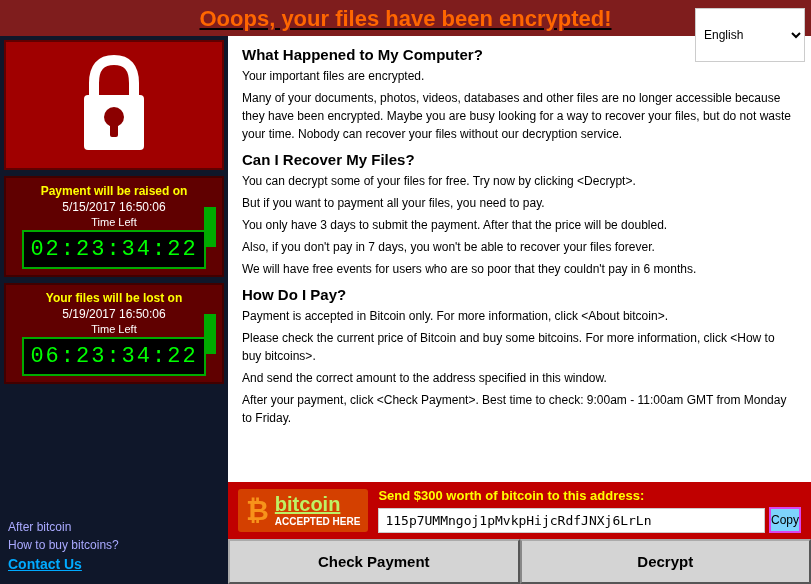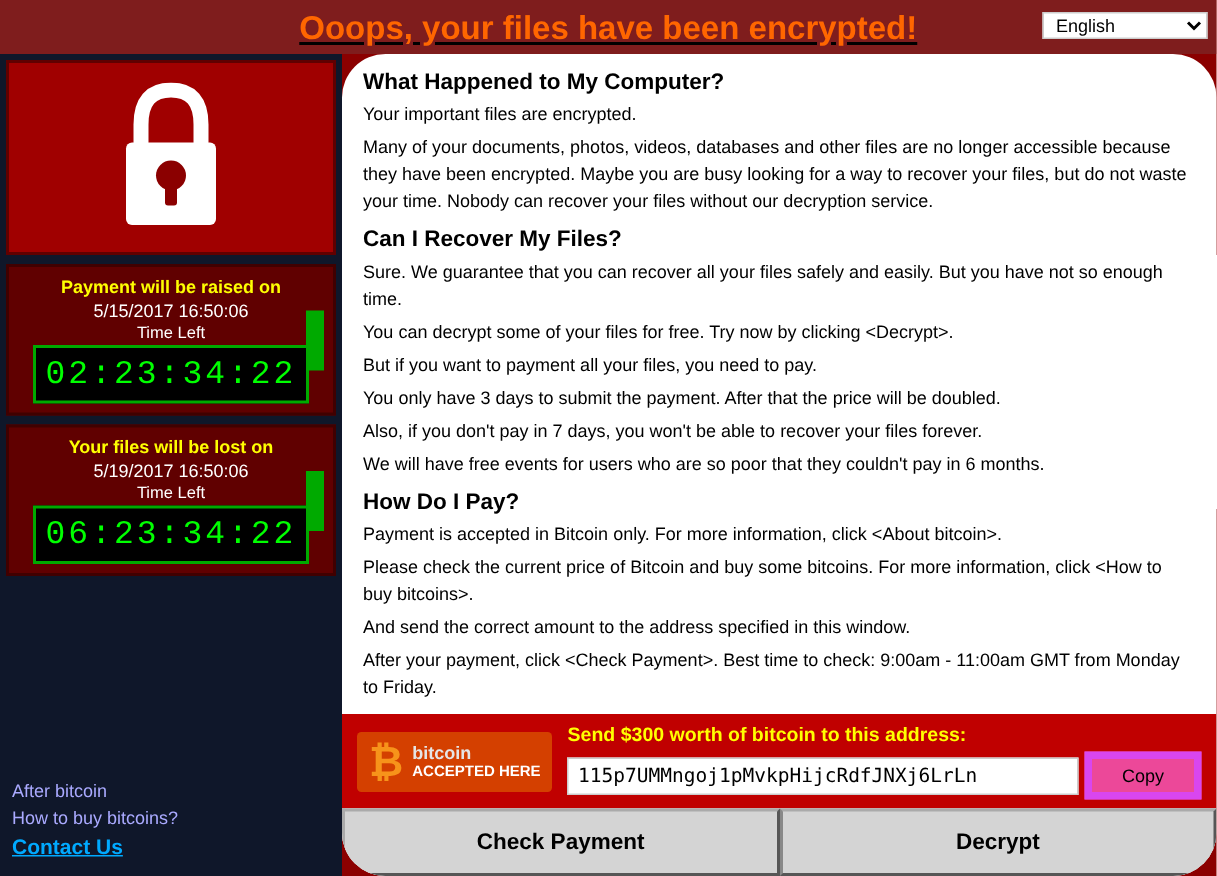--- a/index.html
+++ b/index.html
@@ -27,21 +27,21 @@
       font-size: 22px;
       font-weight: bold;
     }
     #lang-select {
       position: absolute;
       top: 8px;
       right: 6px;
       background: white;
       border: 1px solid #ccc;
       font-size: 12px;
-      padding: 0 4px;
+      padding: 18px 4px;
       width: 110px;
     }
 
     
     #main {
       display: flex;
       flex: 1;
       overflow: hidden;
     }
 
@@ -134,21 +134,20 @@
       text-decoration: underline !important;
     }
 
     
     #right-panel {
       flex: 1;
       background: white;
       display: flex;
       flex-direction: column;
       overflow: hidden;
-      border-radius: 29px;
     }
 
     #right-content {
       flex: 1;
       overflow-y: scroll;
       padding: 10px 14px;
     }
 
     #right-content h2 {
       font-size: 15px;
@@ -210,23 +209,23 @@
     #btc-address {
       flex: 1;
       font-size: 13px;
       padding: 4px 6px;
       background: white;
       border: 1px solid #ccc;
       font-family: monospace;
     }
 
     #copy-btn {
-      background: #ec4899;
-      border: 5px solid #d946ef;
-      padding: 4px 20px;
+      background: #7dd3fc;
+      border: 2px solid #d946ef;
+      padding: 4px 0;
       font-size: 12px;
       cursor: pointer;
       white-space: nowrap;
     }
 
     
     #bottom-buttons {
       display: flex;
       background: #c0c0c0;
     }
@@ -298,40 +297,39 @@
 
   <div id="right-panel">
 
     <div id="right-content">
 
       <h2>What Happened to My Computer?</h2>
       <p>Your important files are encrypted.</p>
       <p>Many of your documents, photos, videos, databases and other files are no longer accessible because they have been encrypted. Maybe you are busy looking for a way to recover your files, but do not waste your time. Nobody can recover your files without our decryption service.</p>
 
       <h2>Can I Recover My Files?</h2>
-      <p>Sure. We guarantee that you can recover all your files safely and easily. But you have not so enough time.</p>
       <p>You can decrypt some of your files for free. Try now by clicking &lt;Decrypt&gt;.</p>
       <p>But if you want to payment all your files, you need to pay.</p>
       <p>You only have 3 days to submit the payment. After that the price will be doubled.</p>
       <p>Also, if you don't pay in 7 days, you won't be able to recover your files forever.</p>
       <p>We will have free events for users who are so poor that they couldn't pay in 6 months.</p>
 
       <h2>How Do I Pay?</h2>
       <p>Payment is accepted in Bitcoin only. For more information, click &lt;About bitcoin&gt;.</p>
       <p>Please check the current price of Bitcoin and buy some bitcoins. For more information, click &lt;How to buy bitcoins&gt;.</p>
       <p>And send the correct amount to the address specified in this window.</p>
       <p>After your payment, click &lt;Check Payment&gt;. Best time to check: 9:00am - 11:00am GMT from Monday to Friday.</p>
 
     </div>
 
     <div id="bitcoin-bar">
       <div id="bitcoin-logo">
         <span class="btc-symbol">₿</span>
         <div>
-          <div style="color:#e5e5e5; font-weight:bold; font-size:12px;">bitcoin</div>
+          <div style="color:#bef264; font-weight:bold; font-size:20px;text-decoration:underline;">bitcoin</div>
           <div class="accepted-text">ACCEPTED HERE</div>
         </div>
       </div>
       <div style="flex:1; display:flex; flex-direction:column; gap:4px;justify-content:center;">
         <div id="bitcoin-send-label">Send $300 worth of bitcoin to this address:</div>
         <div id="address-area">
           <input id="btc-address" type="text" readonly="" value="115p7UMMngoj1pMvkpHijcRdfJNXj6LrLn" style="">
           <button id="copy-btn">Copy</button>
         </div>
       </div>

